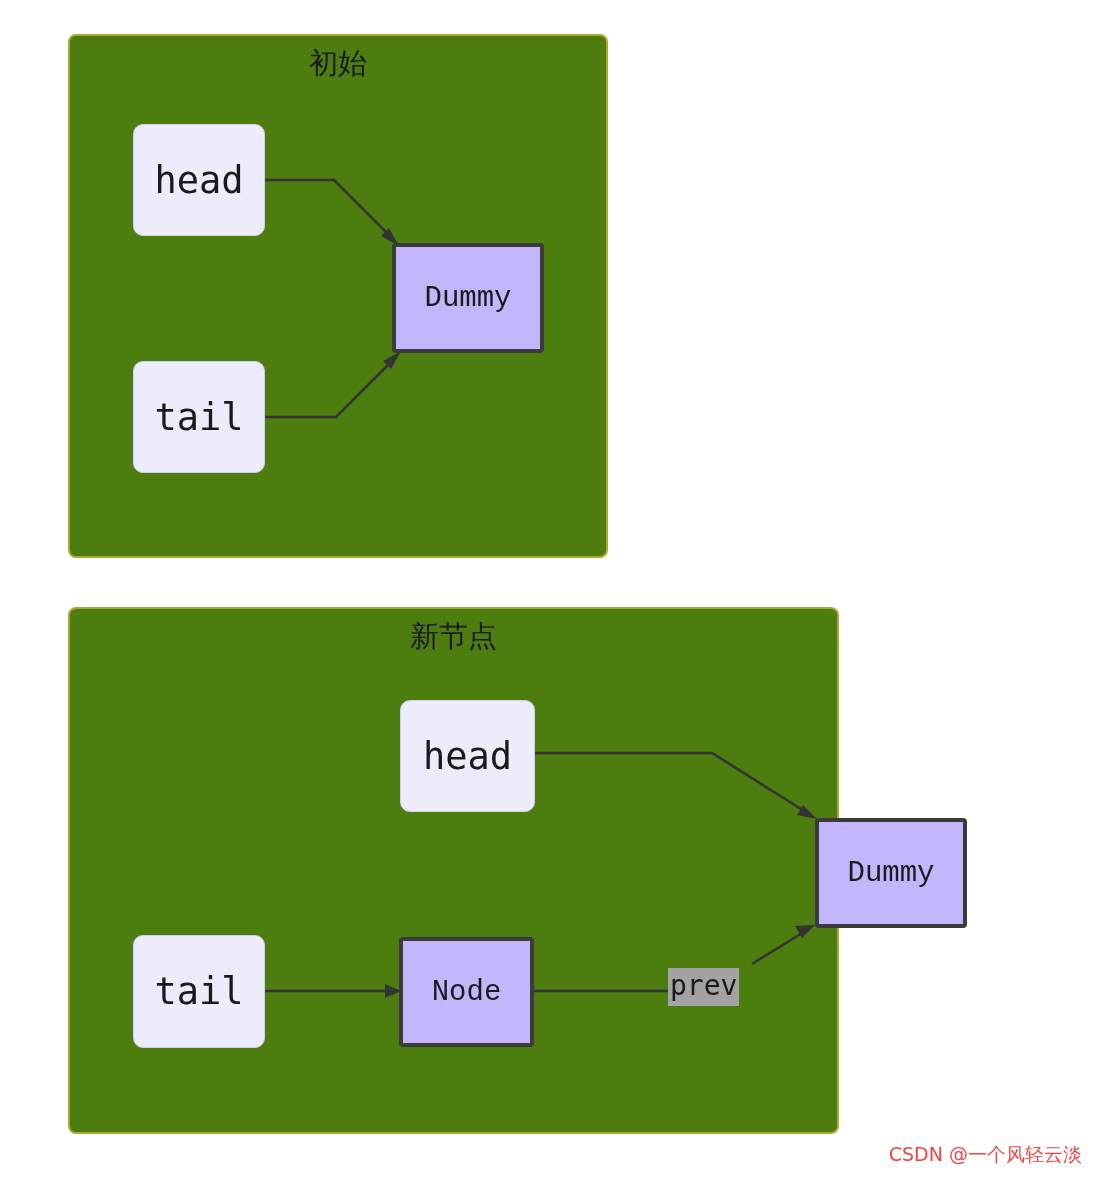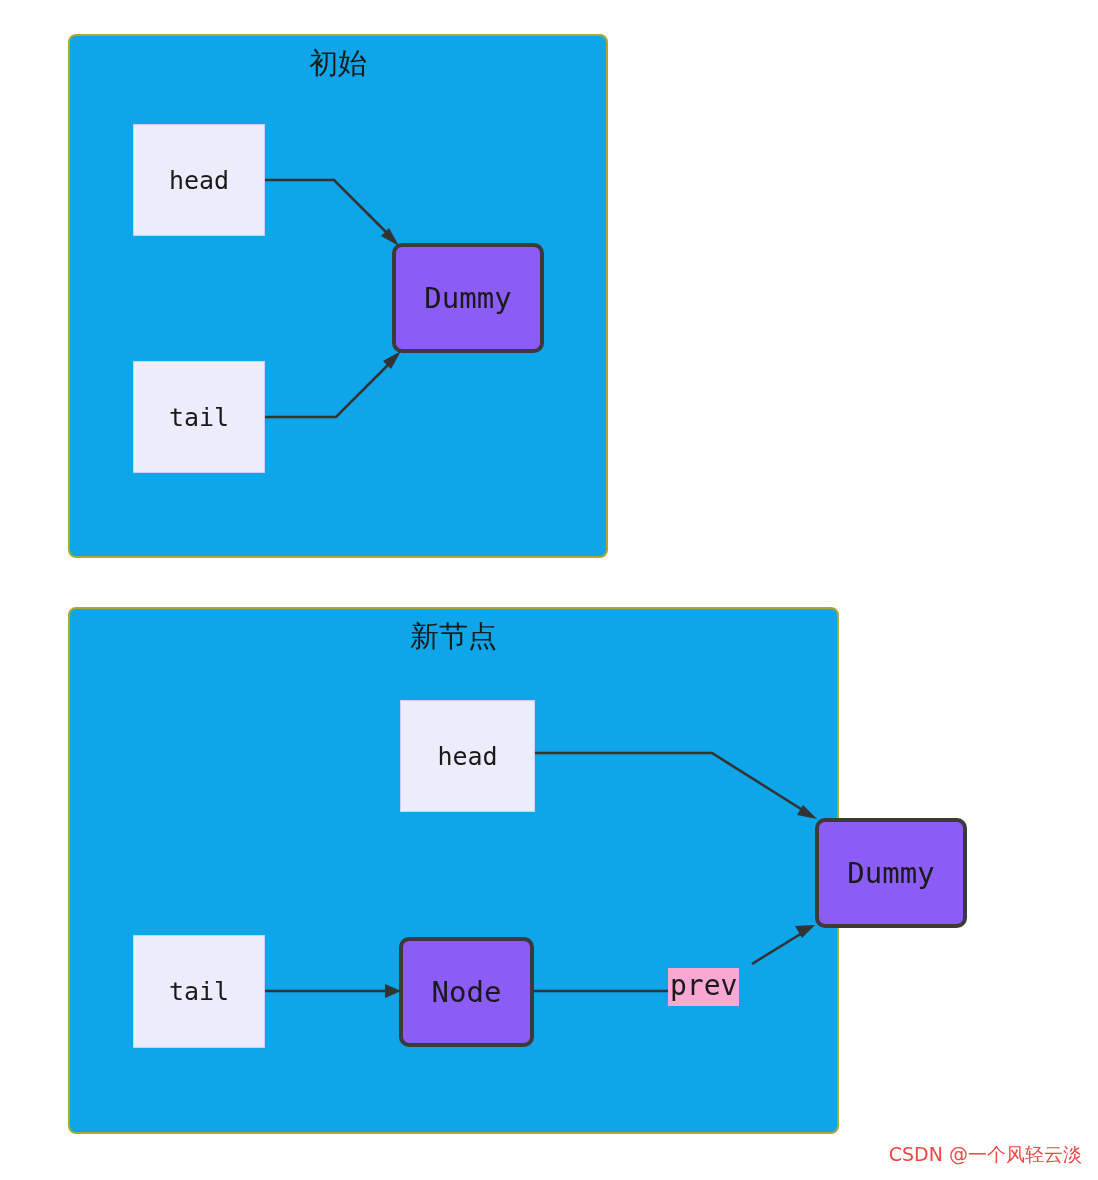--- a/index.html
+++ b/index.html
@@ -17,21 +17,21 @@
 
   #diagram-root {
     position: absolute;
     left: 0; top: 0;
     width: 1098px;
     height: 1180px;
   }
 
   .panel {
     position: absolute;
-    background: #0ea5e9;
+    background: #4d7c0f;
     border: 2px solid #aaaa33;
     border-radius: 8px;
     box-sizing: border-box;
   }
 
   #panel-initial {
     left: 68px;
     top: 34px;
     width: 540px;
     height: 524px;
@@ -66,47 +66,48 @@
     align-items: center;
     justify-content: center;
     font-family: "DejaVu Sans Mono", "Liberation Mono", monospace;
     color: #1a1a1a;
     white-space: nowrap;
   }
 
   .node-var {
     background: #ececfd;
     border: 1.4px solid #cfcff5;
-    border-radius: 0;
-    font-size: 25px;
+    border-radius: 10px;
+    font-size: 37px;
     text-align: right;
   }
 
   .node-obj {
-    background: #8b5cf6;
+    background: #c4b5fd;
     border: 4px solid #3b3b3b;
-    border-radius: 10px;
+    border-radius: 4px;
     font-size: 29px;
+    font-family: Liberation Mono, monospace;
   }
 
   
   #p1-head  { left: 133px; top: 124px; width: 132px; height: 112px; }
   #p1-tail  { left: 133px; top: 361px; width: 132px; height: 112px; }
   #p1-dummy { left: 392px; top: 243px; width: 152px; height: 110px; }
 
   
   #p2-head  { left: 400px; top: 700px; width: 135px; height: 112px; }
   #p2-tail  { left: 133px; top: 935px; width: 132px; height: 113px; }
   #p2-node  { left: 399px; top: 937px; width: 135px; height: 110px; text-align: center; }
   #p2-dummy { left: 815px; top: 818px; width: 152px; height: 110px; }
 
   
   .edge-label {
     position: absolute;
-    background: #f9a8d4;
+    background: #a3a3a3;
     color: #1a1a1a;
     font-family: "DejaVu Sans Mono", "Liberation Mono", monospace;
     font-size: 28px;
     line-height: 1;
     padding: 4px 2px 6px 2px;
     white-space: nowrap;
   }
   #label-prev { left: 668px; top: 968px; }
 
   

